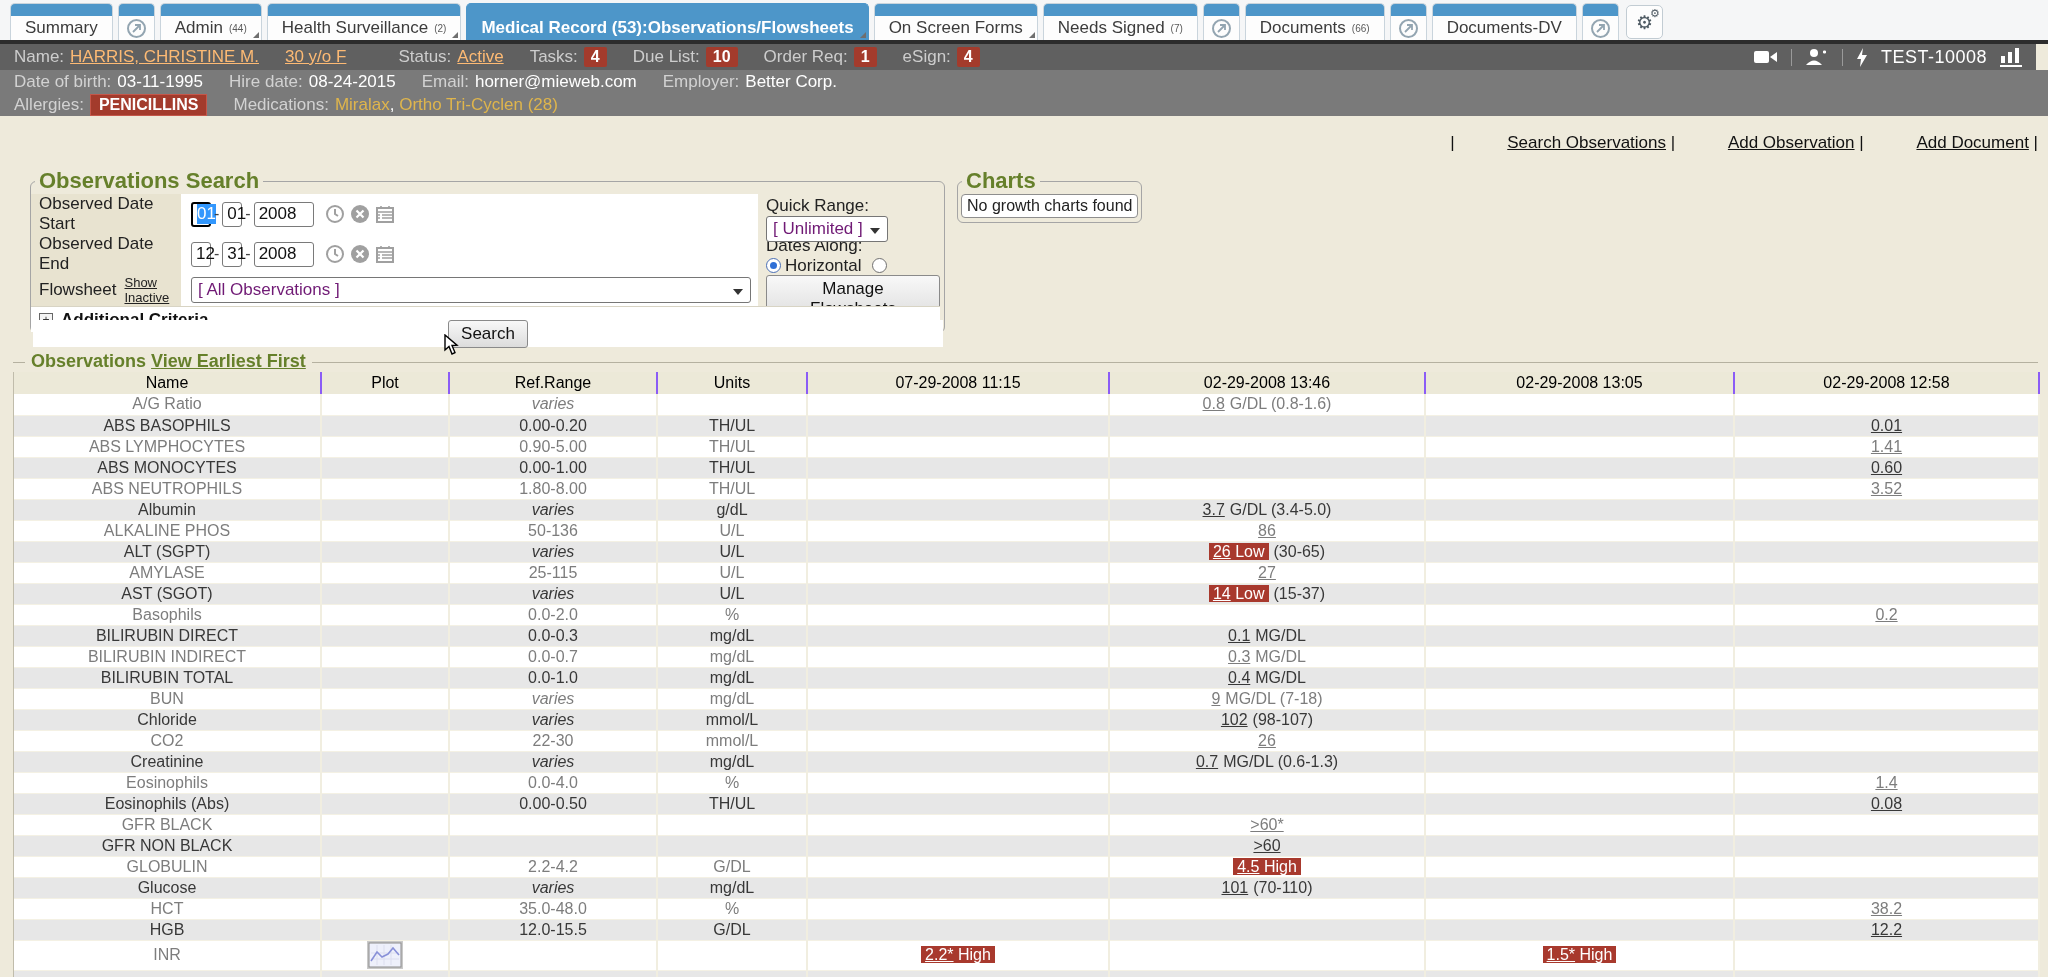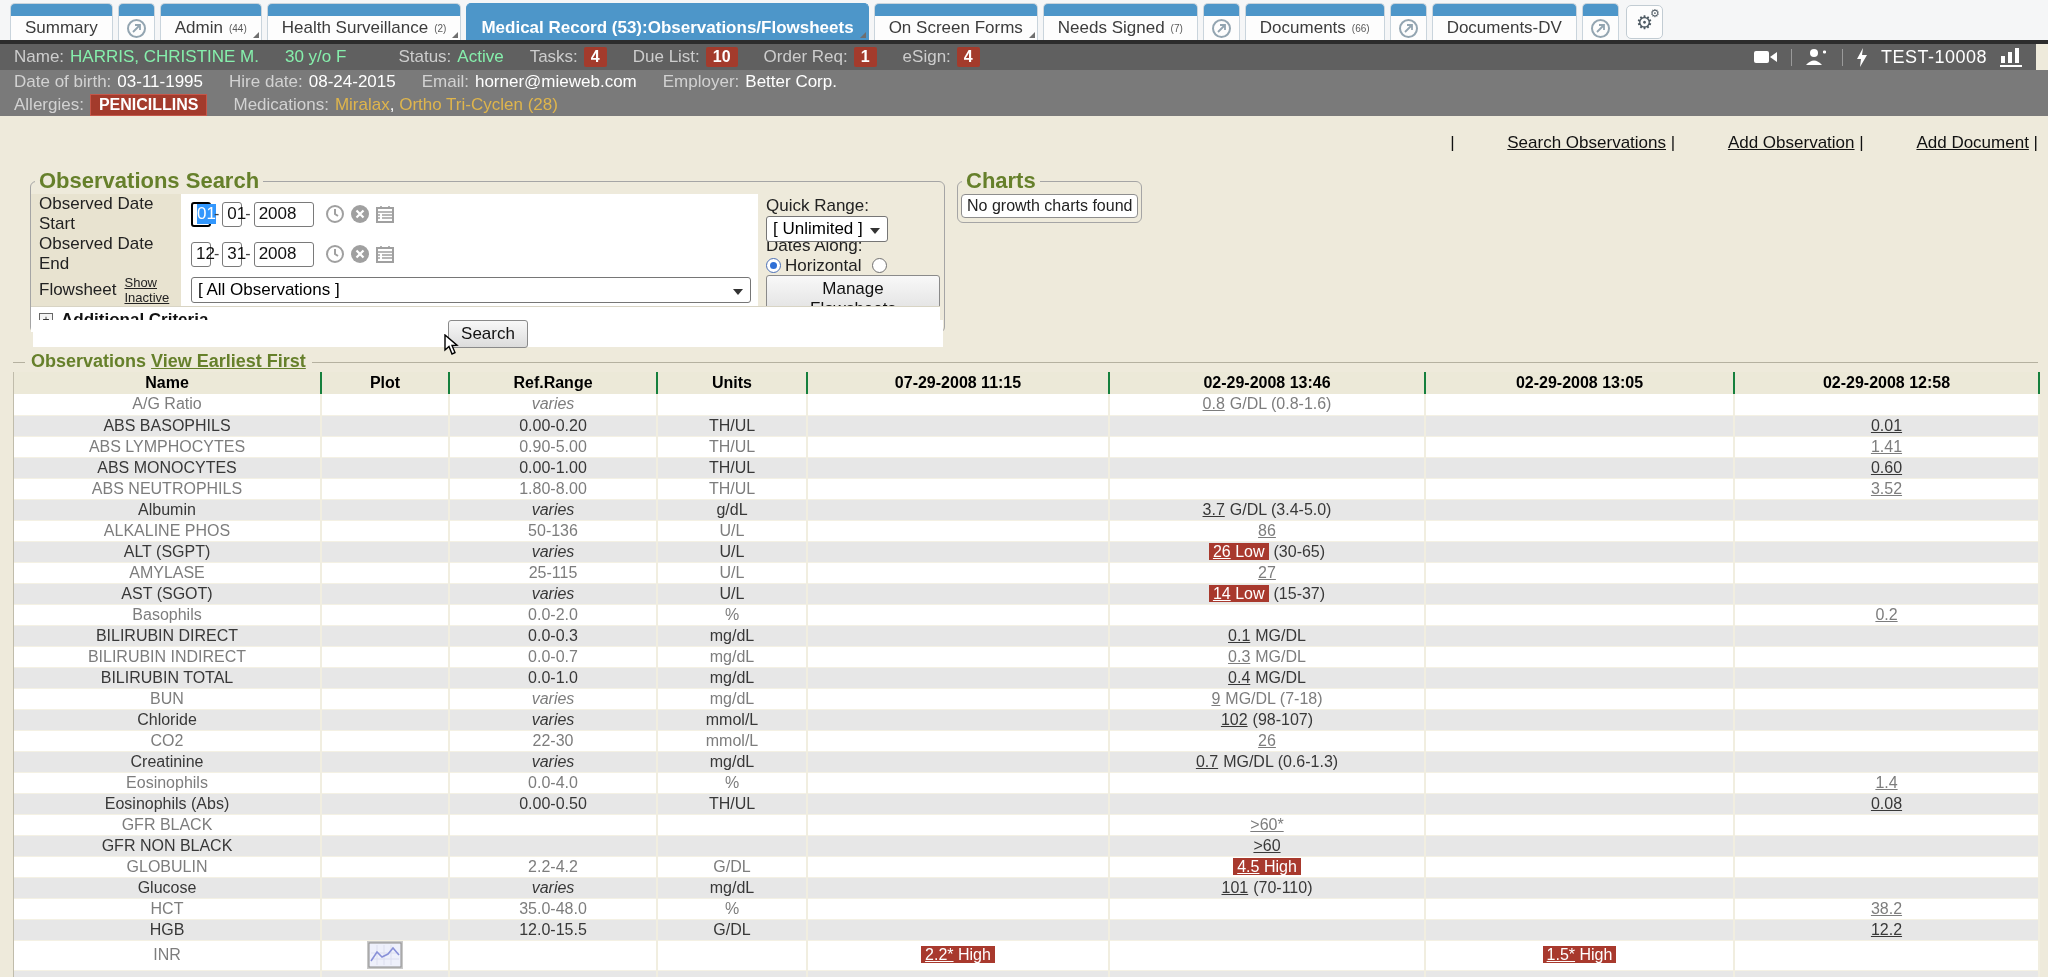--- a/index.html
+++ b/index.html
@@ -27,21 +27,21 @@
                display:flex; align-items:center; padding:0 9px; margin-bottom:1px; }
   .gear-glyph { font-size:19px; color:#4e5a63; position:relative; }
   .gear-glyph small { position:absolute; font-size:11px; top:-4px; right:-7px; color:#4e5a63; }
 
   .dark-strip { position:absolute; top:40px; left:0; width:2048px; height:4px; background:#2c2c2c; }
 
   
   .pbar { position:absolute; top:44px; left:0; width:2036px; height:26px; background:#606060;
           display:flex; align-items:center; padding:0 14px; color:#fff; font-size:17px; }
   .pbar .lbl { color:#cdcdcd; margin-right:6px; }
-  .pbar .val { color:#86efac; }
+  .pbar .val { color:#fdba74;text-decoration:underline; }
   .pbar .gap { width:26px; }
   .badge { background:#a33b2c; color:#fff; font-weight:bold; padding:1px 7px; border-radius:2px; font-size:16px; }
   .pbar-right { margin-left:auto; display:flex; align-items:center; gap:13px; }
   .vsep { width:1px; height:17px; background:#9a9a9a; }
   .pid { font-size:18px; letter-spacing:.5px; }
   .chart-icon-wrap { border-bottom:2px solid #fff; padding-bottom:2px; }
 
   .dbar { position:absolute; left:0; width:2048px; height:23px; background:#7a7a7a;
           display:flex; align-items:center; padding:0 14px; color:#fff; font-size:17px; }
   .dbar .lbl { color:#d2d2d2; margin-right:6px; }
@@ -66,21 +66,21 @@
   .s-right { background:transparent; padding:2px 0 0 8px; font-size:17px; color:#222; }
   .row1 { height:40px; } .row2 { height:40px; } .row3 { height:32px; }
   .dinput { border:1px solid #7a7a7a; border-radius:3px; height:25px; font-size:17px; color:#111;
             display:inline-flex; align-items:center; justify-content:flex-start; padding:0 4px; background:#fff; }
   .dinput.w2 { width:20px; } .dinput.w4 { width:60px; }
   .dinput.focused { border:2px solid #000; }
   .sel-text { background:#3297fd; color:#fff; }
   .dash { margin:0 3px; color:#444; }
   .date-icons { display:flex; align-items:center; gap:7px; margin-left:12px; }
   .selectbox { border:1px solid #767676; border-radius:3px; background:#fff; height:26px;
-               display:inline-flex; align-items:center; font-size:17px; color:#000000; padding:0 24px 0 6px;
+               display:inline-flex; align-items:center; font-size:17px; color:#701a75; padding:0 24px 0 6px;
                position:relative; white-space:nowrap; }
   .selectbox .arr { position:absolute; right:7px; top:11px; width:0; height:0;
                     border-left:5px solid transparent; border-right:5px solid transparent; border-top:6px solid #333; }
   .flowsheet-select { width:560px; }
   .show-inactive { font-size:13px; color:#222; margin-left:8px; text-decoration:underline; }
   .btn { border:1px solid #8a8a8a; border-radius:3px; background:linear-gradient(#f8f8f8,#dcdcdc);
          font-size:17px; color:#111; padding:3px 12px; font-family:"Liberation Sans",sans-serif; }
   .radio { width:15px; height:15px; border:1px solid #707070; border-radius:50%; background:#fff;
            display:inline-block; vertical-align:-2px; margin-right:4px; position:relative; }
   .radio.checked { border-color:#4a6fb5; }
@@ -101,22 +101,22 @@
 
   
   .obs-line { position:absolute; left:13px; top:246px; width:2025px; border-top:1px solid #b5b1a0; }
   .obs-legend { position:absolute; left:25px; top:235px; background:#eeeadb; padding:0 6px;
                 font-size:18px; font-weight:bold; color:#66802b; }
   .obs-legend a { color:#66802b; }
 
   .tablewrap { position:absolute; left:13px; top:256px; width:2025px;
                border-left:1px solid #c0bcab; border-right:1px solid #c0bcab; }
   table { border-collapse:collapse; table-layout:fixed; width:2025px; }
-  th { height:22px; font-size:16px; font-weight:bold; color:#000; background:#ece9d8;
-       border-right:2px solid #15803d; text-align:center; }
+  th { height:22px; font-size:16px; font-weight:normal; color:#000; background:#ece9d8;
+       border-right:2px solid #8b5cf6; text-align:center; }
   td { height:21px; font-size:16px; text-align:center; border-right:2px solid #f1eee0;
        border-bottom:1px solid #f4f1e4; padding:0; white-space:nowrap; overflow:hidden; }
   tbody tr:nth-child(odd)  { background:#ffffff; color:#7d7d7d; }
   tbody tr:nth-child(even) { background:#e7e7e7; color:#383838; }
   tr.tall td { height:30px; }
   td a.vlink { color:inherit; text-decoration:underline; }
   td .varies { font-style:italic; }
   td .flag { background:#a8392d; color:#fff; padding:0 4px; }
   td .flag a.vlink { color:#fff; }
   td .rest { margin-left:5px; }

